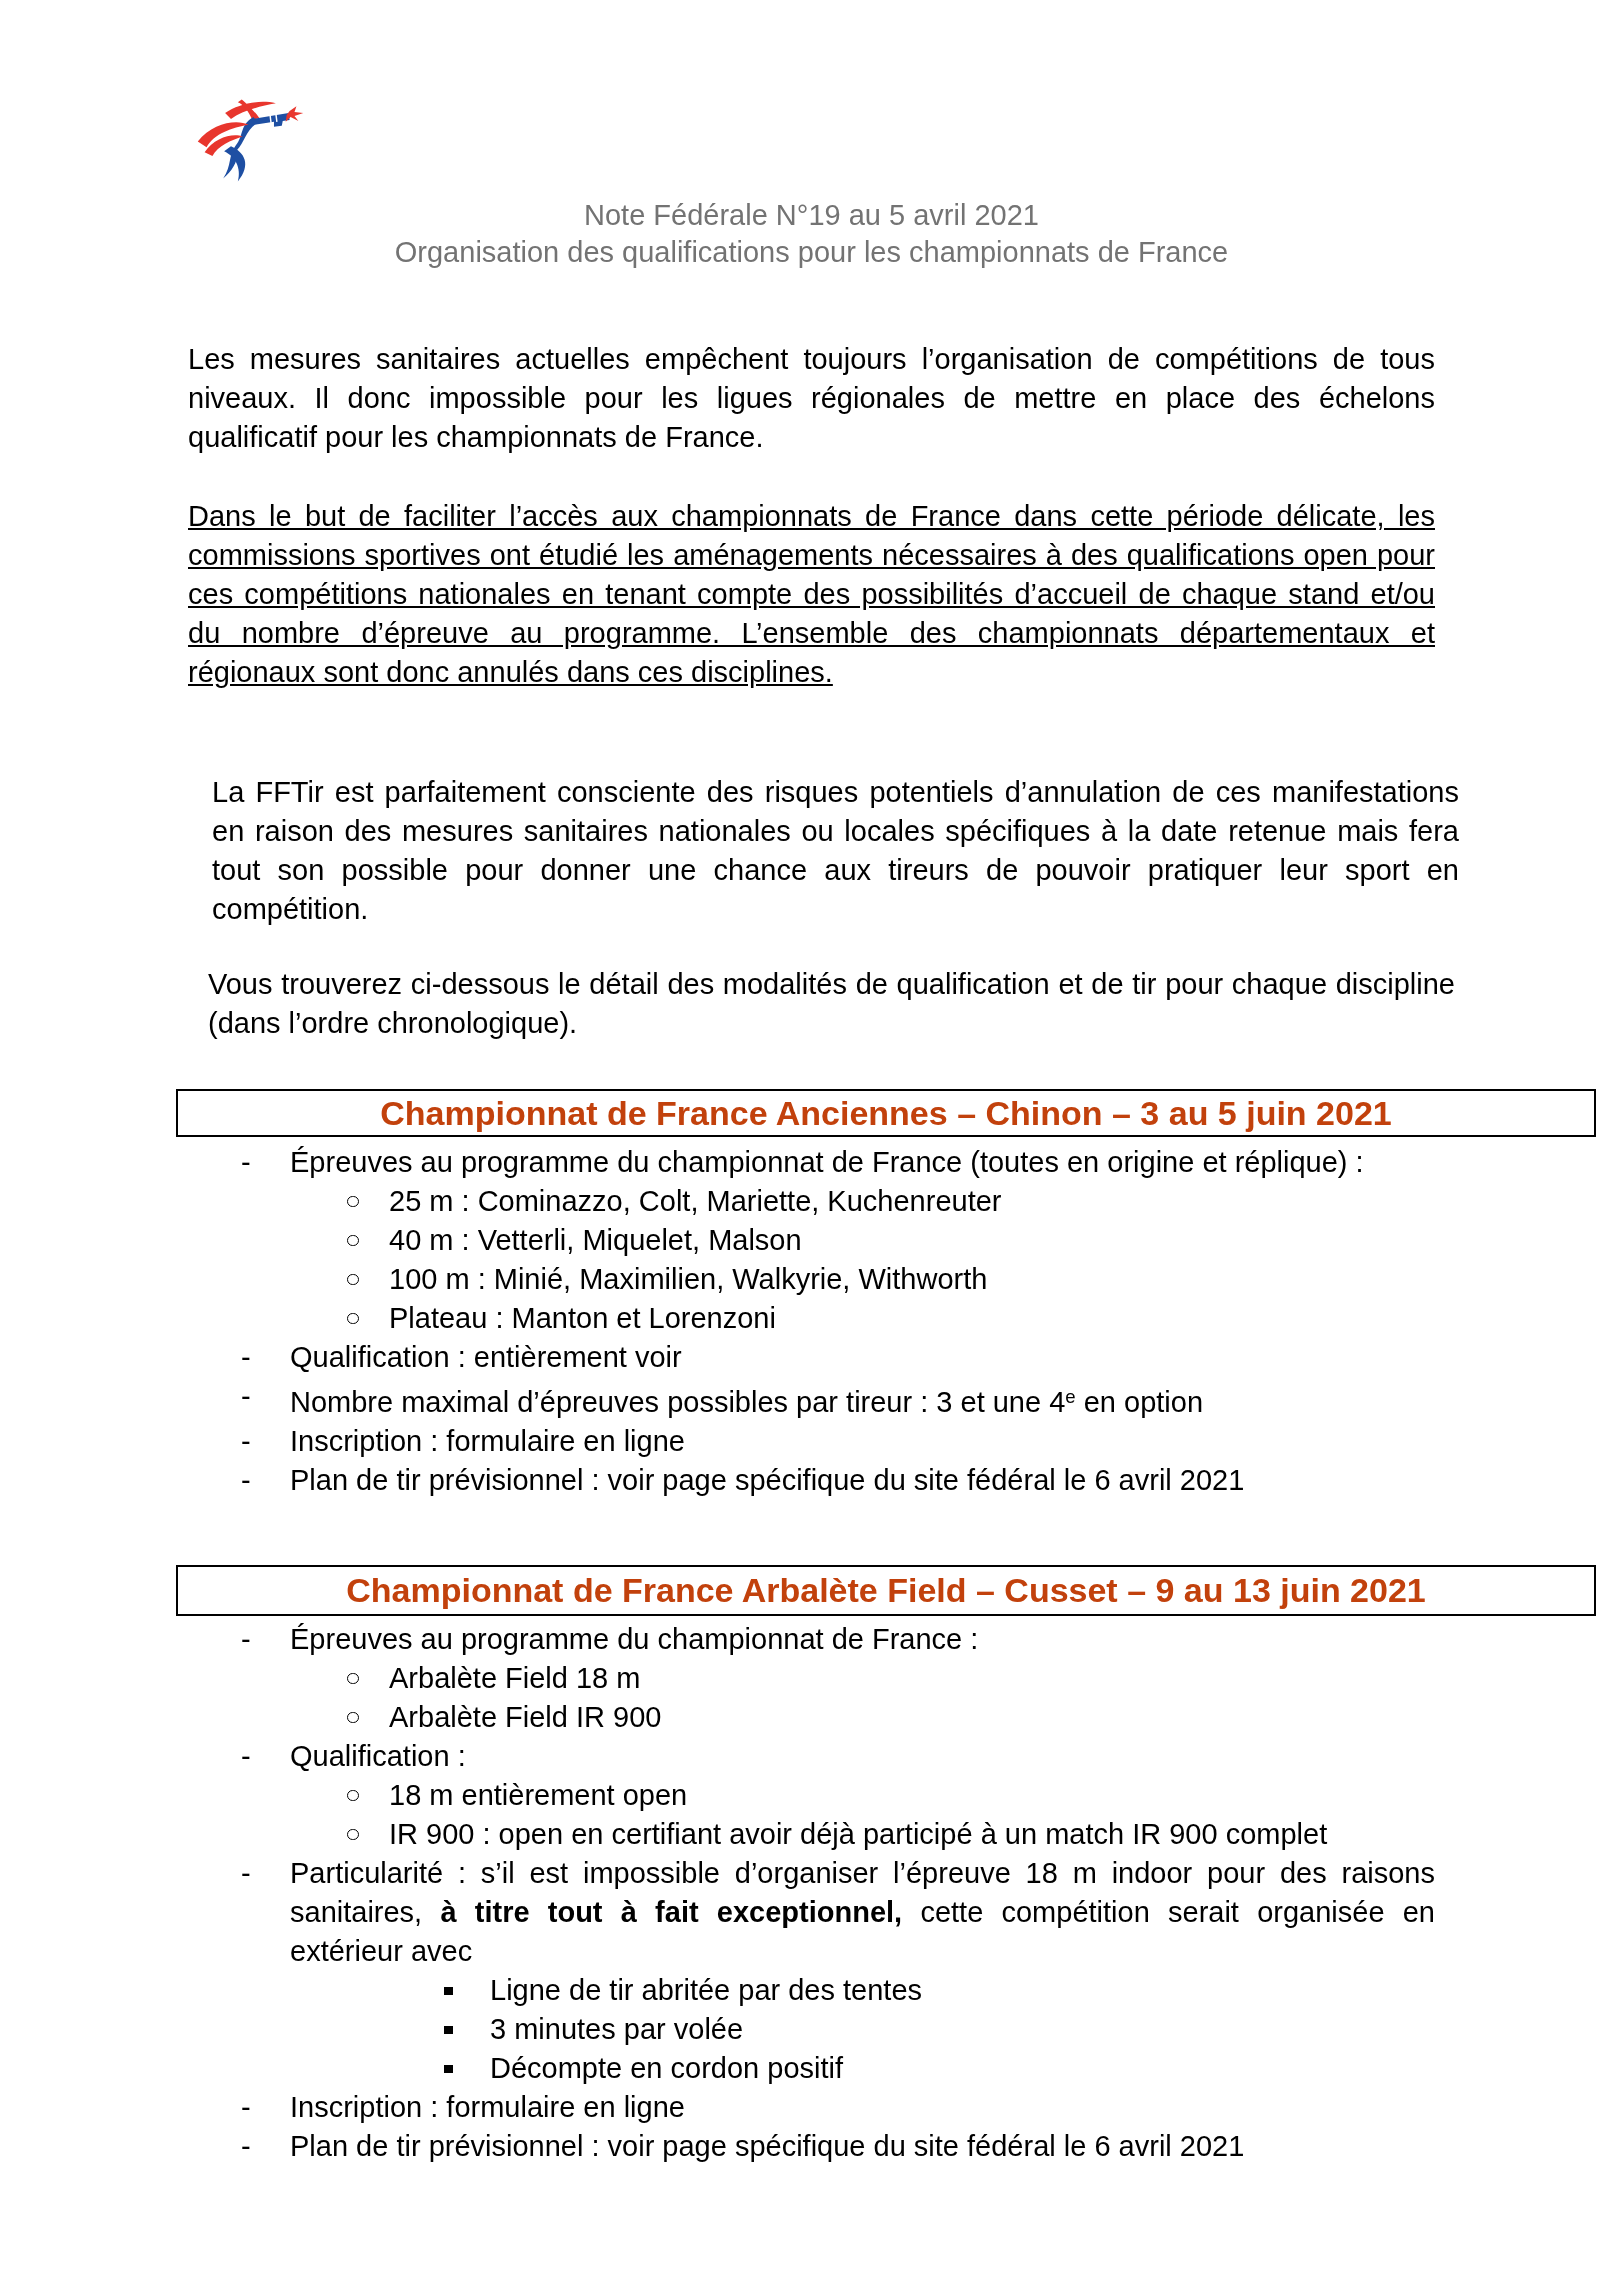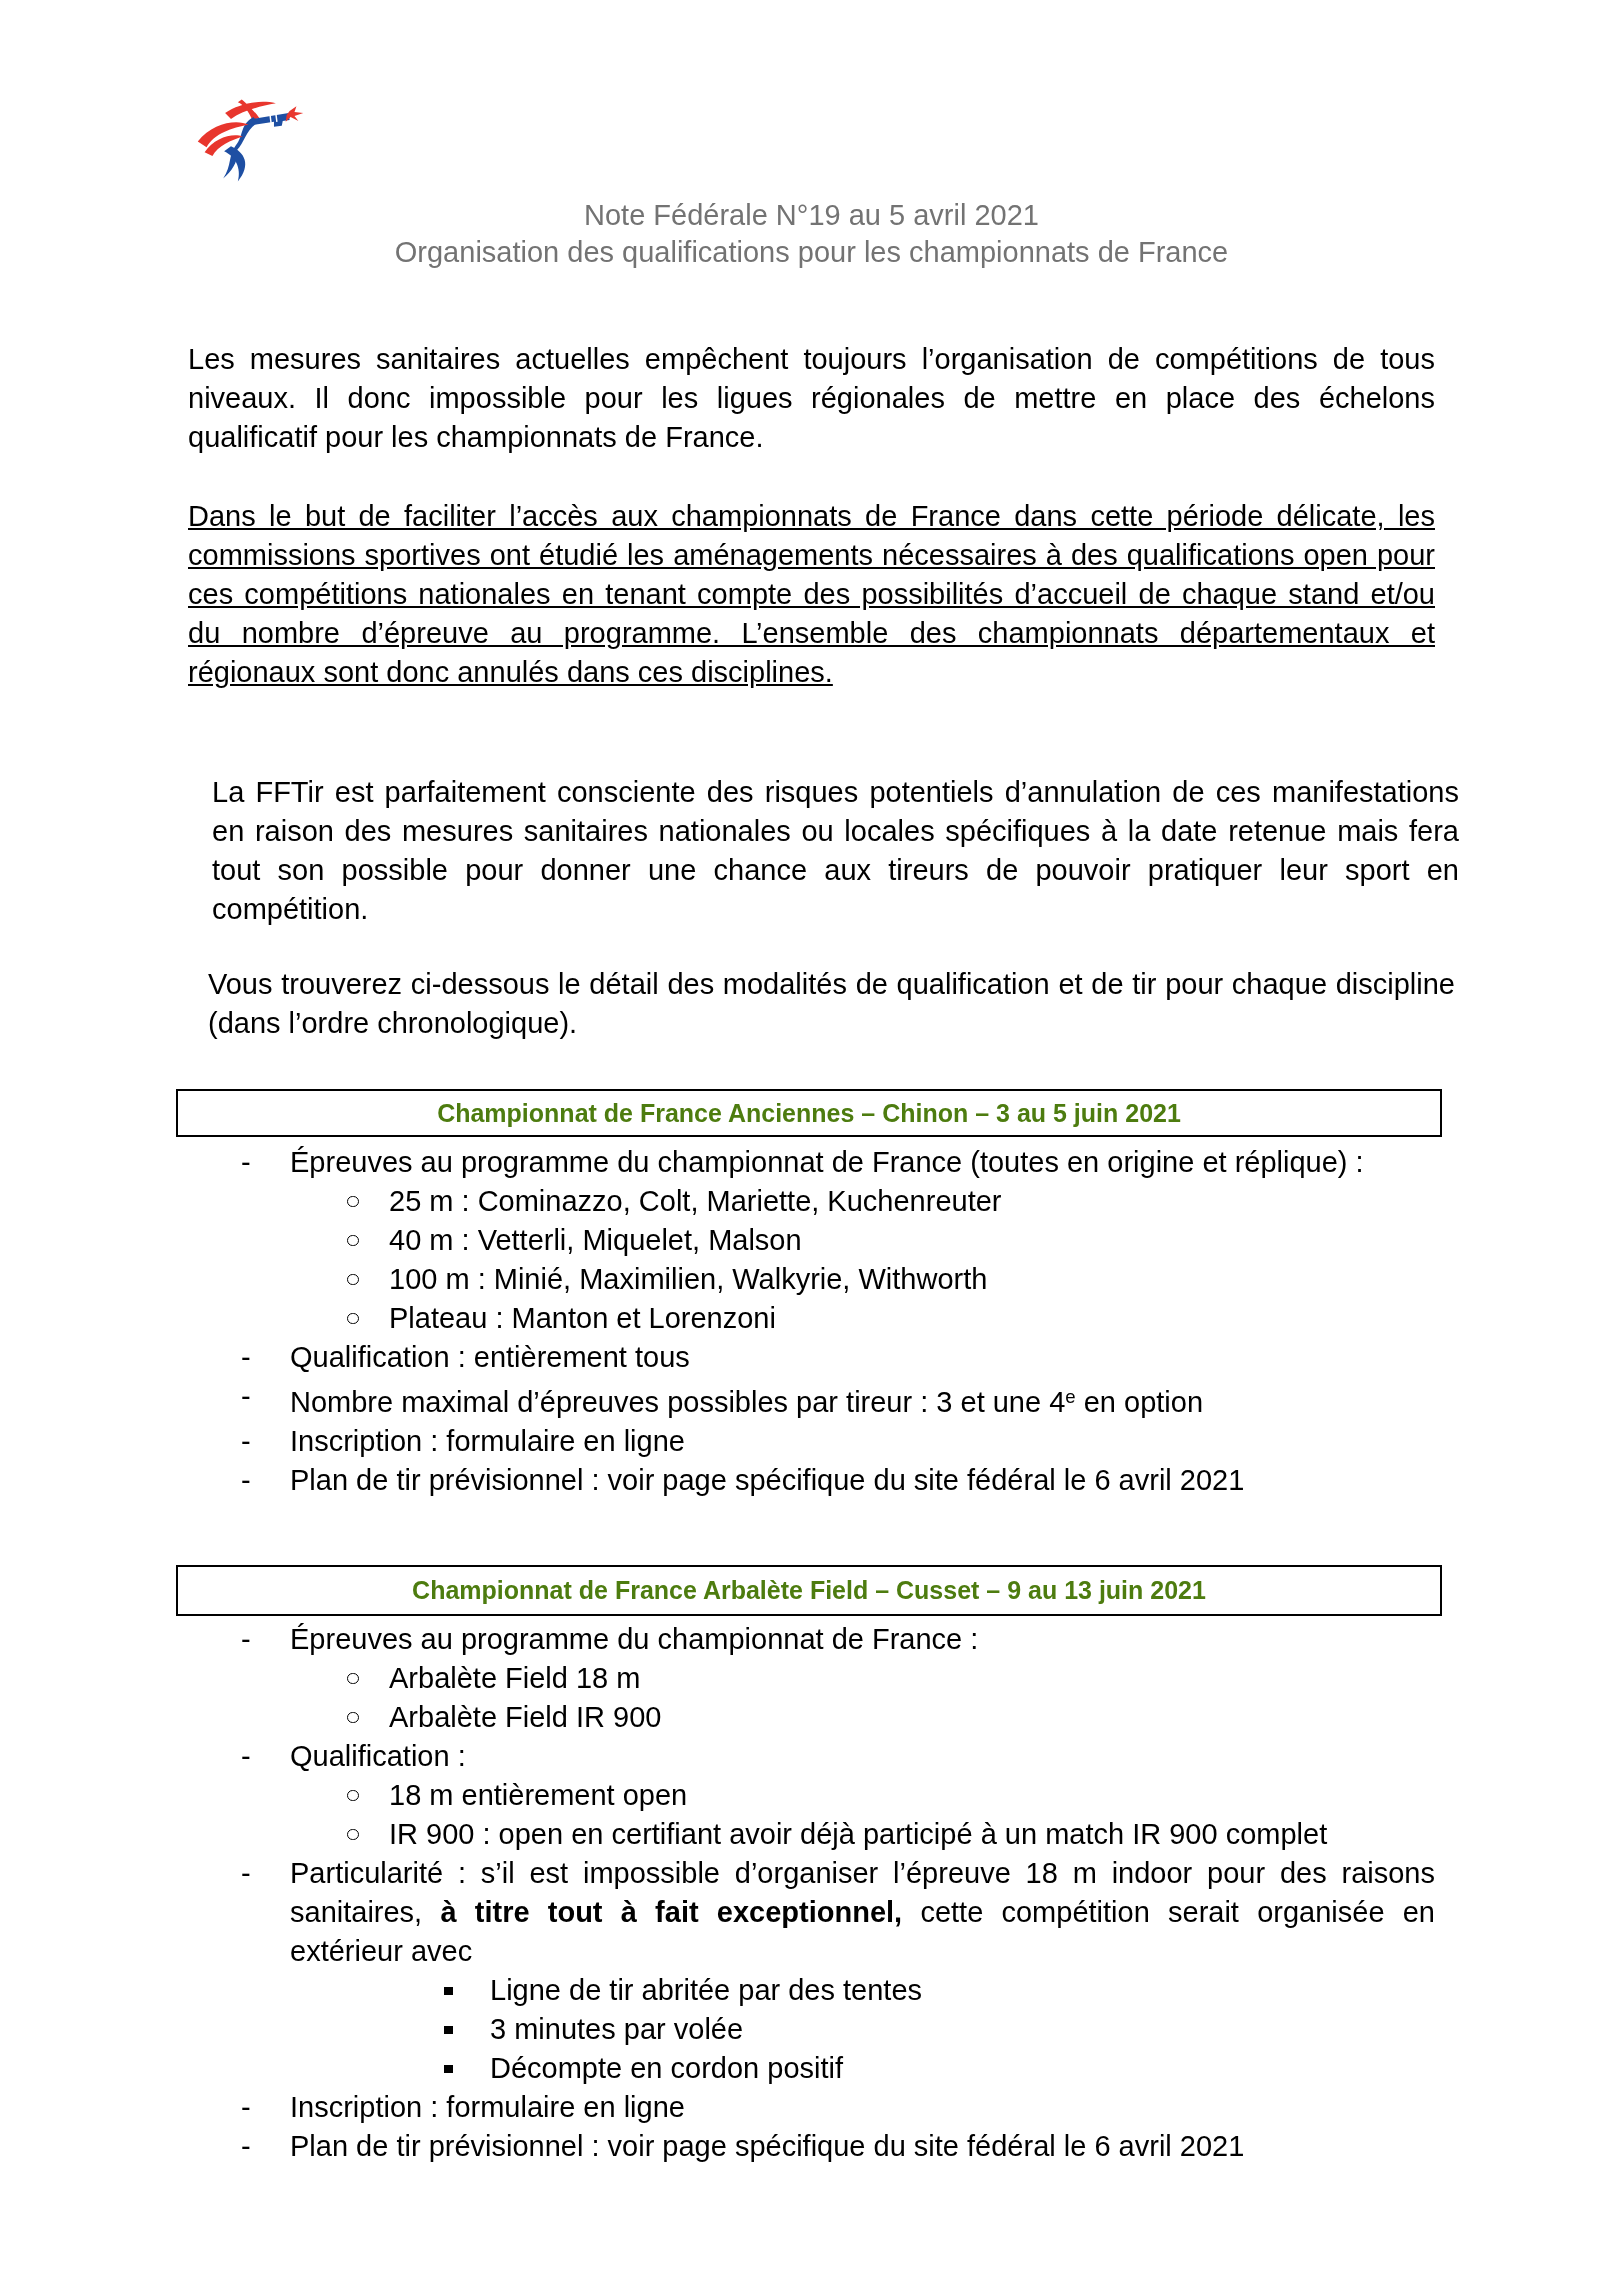--- a/index.html
+++ b/index.html
@@ -16,24 +16,24 @@
     position:absolute; left:188px; top:197px; width:1247px;
     text-align:center; font-weight:normal; font-size:29px; line-height:37px;
     color:#737373;
   }
   .para { position:absolute; left:188px; width:1247px; text-align:justify; }
   #p1 { top:311px; }
   #p2 { top:468px;text-decoration:underline; }
   #p3 { top:744px;margin-left:24px; }
   #p4 { top:936px;margin-left:20px; }
   .header-box {
-    position:absolute; left:176px; width:1266px;
+    position:absolute; left:176px; width:1420px;
     display:flex; align-items:center; justify-content:center;
     box-sizing:border-box; background:#fff;
-    color:#4d7c0f; font-weight:bold; font-size:25px;
+    color:#c2410c; font-weight:bold; font-size:34px;
   }
   #box1 { top:1089px; height:48px; border:2px solid #000; }
   #box2 { top:1565px; height:51px; border:2.9px solid #000; }
   .list { position:absolute; left:188px; width:1247px; }
   #list1 { top:1143px; }
   #list2 { top:1620px; }
   .li { position:relative; text-align:justify; }
   .li .marker { position:absolute; }
   .lvl1 { padding-left:102px; }
   .lvl1 > .m1 { left:53px; top:0; }
@@ -80,21 +80,21 @@
 
   <div class="header-box" id="box1">
     <span>Championnat de France Anciennes – Chinon – 3 au 5 juin 2021</span>
   </div>
   <div class="list" id="list1">
       <div class="li lvl1"><span class="marker m1">-</span><span><span>Épreuves au programme du championnat de France (toutes en origine et réplique) :</span></span></div>
       <div class="li lvl2"><span class="marker m2"></span><span><span>25 m : Cominazzo, Colt, Mariette, Kuchenreuter</span></span></div>
       <div class="li lvl2"><span class="marker m2"></span><span><span>40 m : Vetterli, Miquelet, Malson</span></span></div>
       <div class="li lvl2"><span class="marker m2"></span><span><span>100 m : Minié, Maximilien, Walkyrie, Withworth</span></span></div>
       <div class="li lvl2"><span class="marker m2"></span><span><span>Plateau : Manton et Lorenzoni</span></span></div>
-      <div class="li lvl1"><span class="marker m1">-</span><span><span>Qualification : entièrement tous</span></span></div>
+      <div class="li lvl1"><span class="marker m1">-</span><span><span>Qualification : entièrement voir</span></span></div>
       <div class="li lvl1"><span class="marker m1">-</span><span><span>Nombre maximal d’épreuves possibles par tireur : 3 et une 4</span><span class="sup">e</span><span> en option</span></span></div>
       <div class="li lvl1"><span class="marker m1">-</span><span><span>Inscription : formulaire en ligne</span></span></div>
       <div class="li lvl1"><span class="marker m1">-</span><span><span>Plan de tir prévisionnel : voir page spécifique du site fédéral le 6 avril 2021</span></span></div>
     </div>
 
   <div class="header-box" id="box2">
     <span>Championnat de France Arbalète Field – Cusset – 9 au 13 juin 2021</span>
   </div>
   <div class="list" id="list2">
       <div class="li lvl1"><span class="marker m1">-</span><span><span>Épreuves au programme du championnat de France :</span></span></div>

